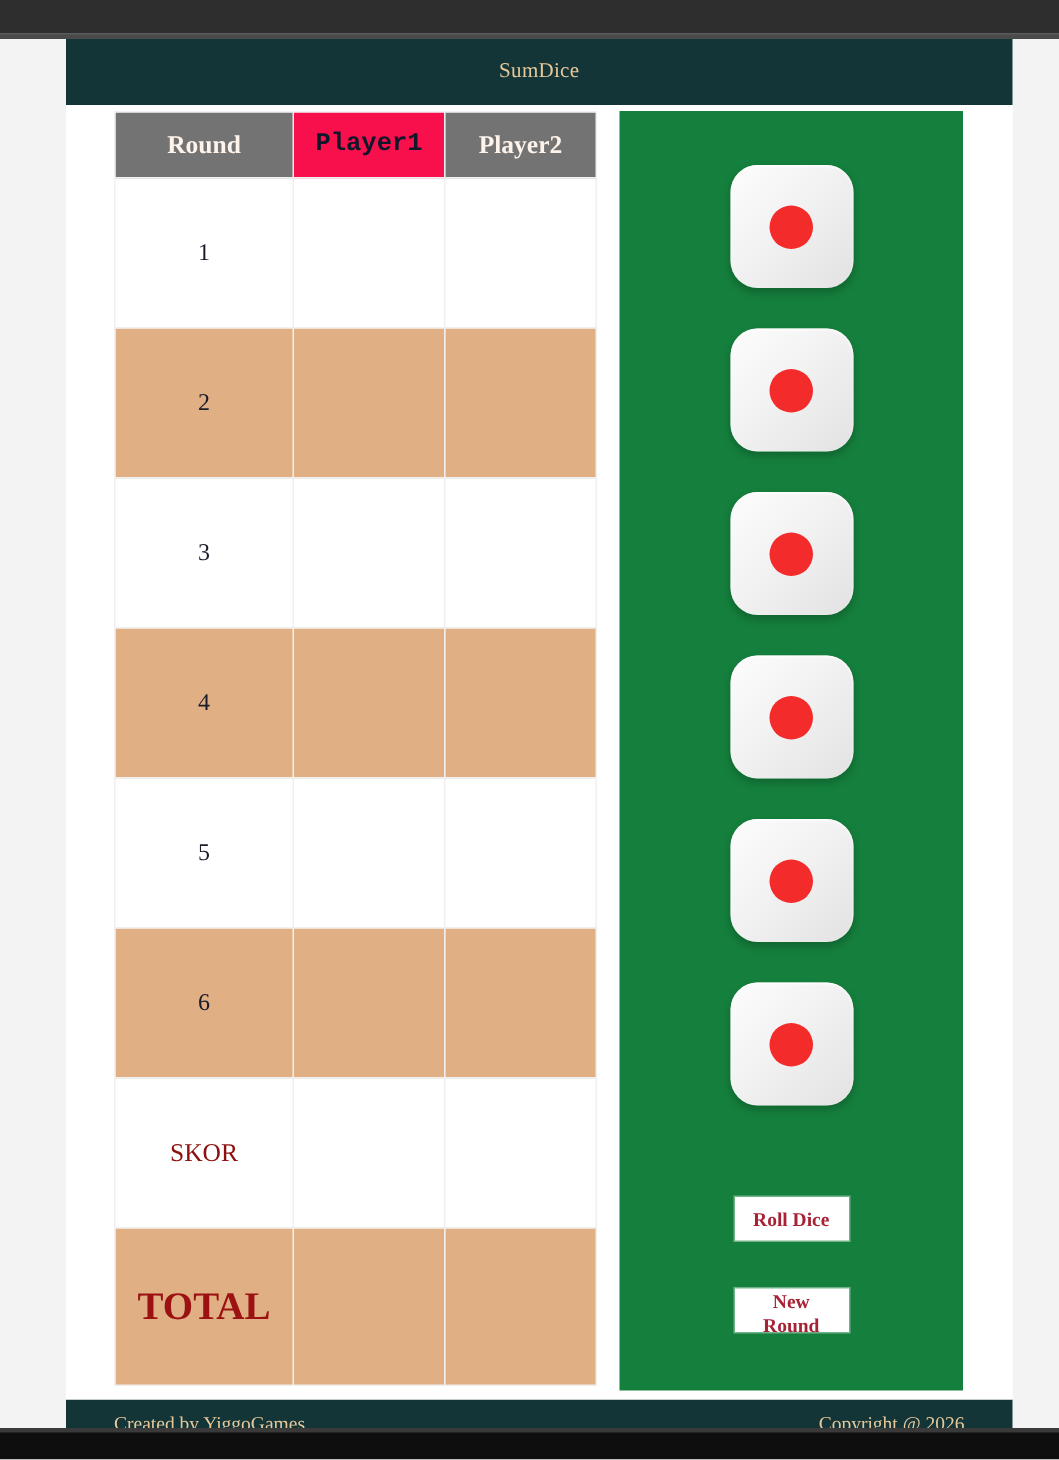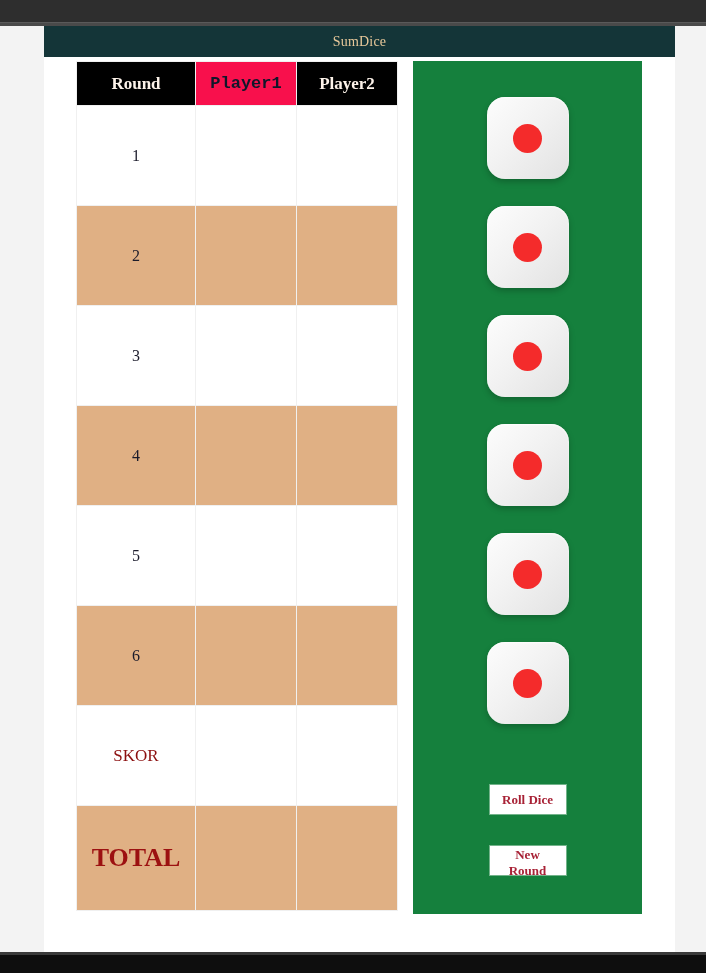--- a/index.html
+++ b/index.html
@@ -56,21 +56,21 @@
   .app-card {
     position: absolute;
     left: 44px;
     top: 0px;
     width: 631px;
     height: 926px;
     background: #ffffff;
   }
 
   .app-header {
-    height: 31px;
+    height: 44px;
     background: #143538;
     display: flex;
     align-items: center;
     justify-content: center;
   }
   .app-title {
     color: #e8c89a;
     font-size: 14px;
     font-family: "Liberation Serif", serif;
     letter-spacing: 0.2px;
@@ -92,21 +92,21 @@
     table-layout: fixed;
   }
   .score-table th,
   .score-table td {
     border: 1px solid #f0f0f0;
     text-align: center;
     padding: 0;
   }
   .score-table th {
     height: 43px;
-    background: #000000;
+    background: #737373;
     color: #fdf3ea;
     font-size: 17px;
     font-weight: bold;
     font-family: "Liberation Serif", serif;
   }
   .score-table th.player1-head {
     background: #f8104c;
     color: #0f172a;
     font-family: Liberation Mono, monospace;
   }
@@ -308,18 +308,22 @@
         </div>
 
         <div class="dice-buttons">
           <button class="dice-btn">Roll Dice</button>
           <button class="dice-btn">New Round</button>
         </div>
       </div>
 
     </div>
 
+    <div class="app-footer">
+      <span class="footer-text">Created by YiggoGames</span>
+      <span class="footer-text">Copyright @ 2026</span>
+    </div>
 
   </div>
 </div>
 
 <div class="chrome-bottom-top"></div>
 <div class="chrome-bottom"></div>
 
 </body></html>

